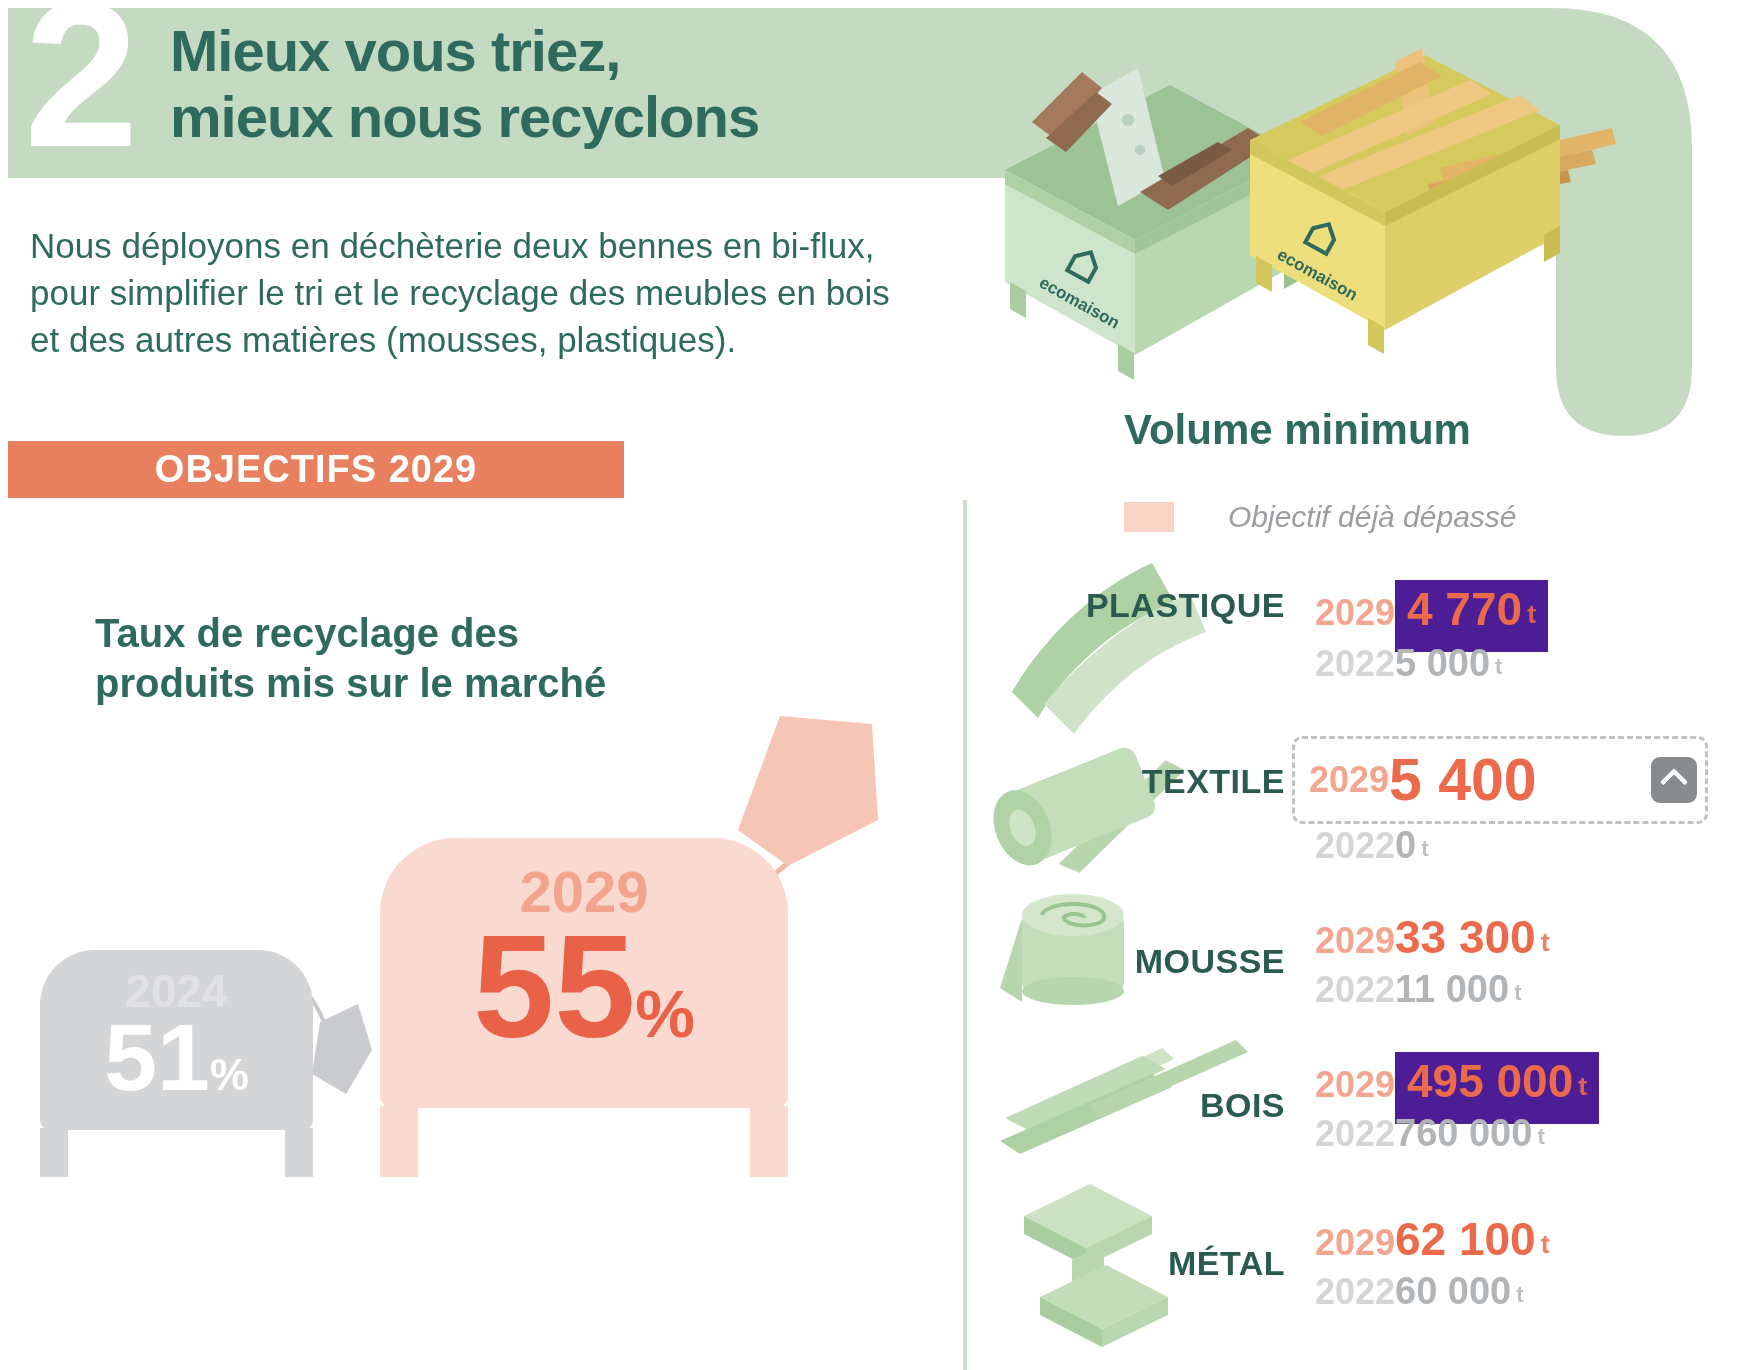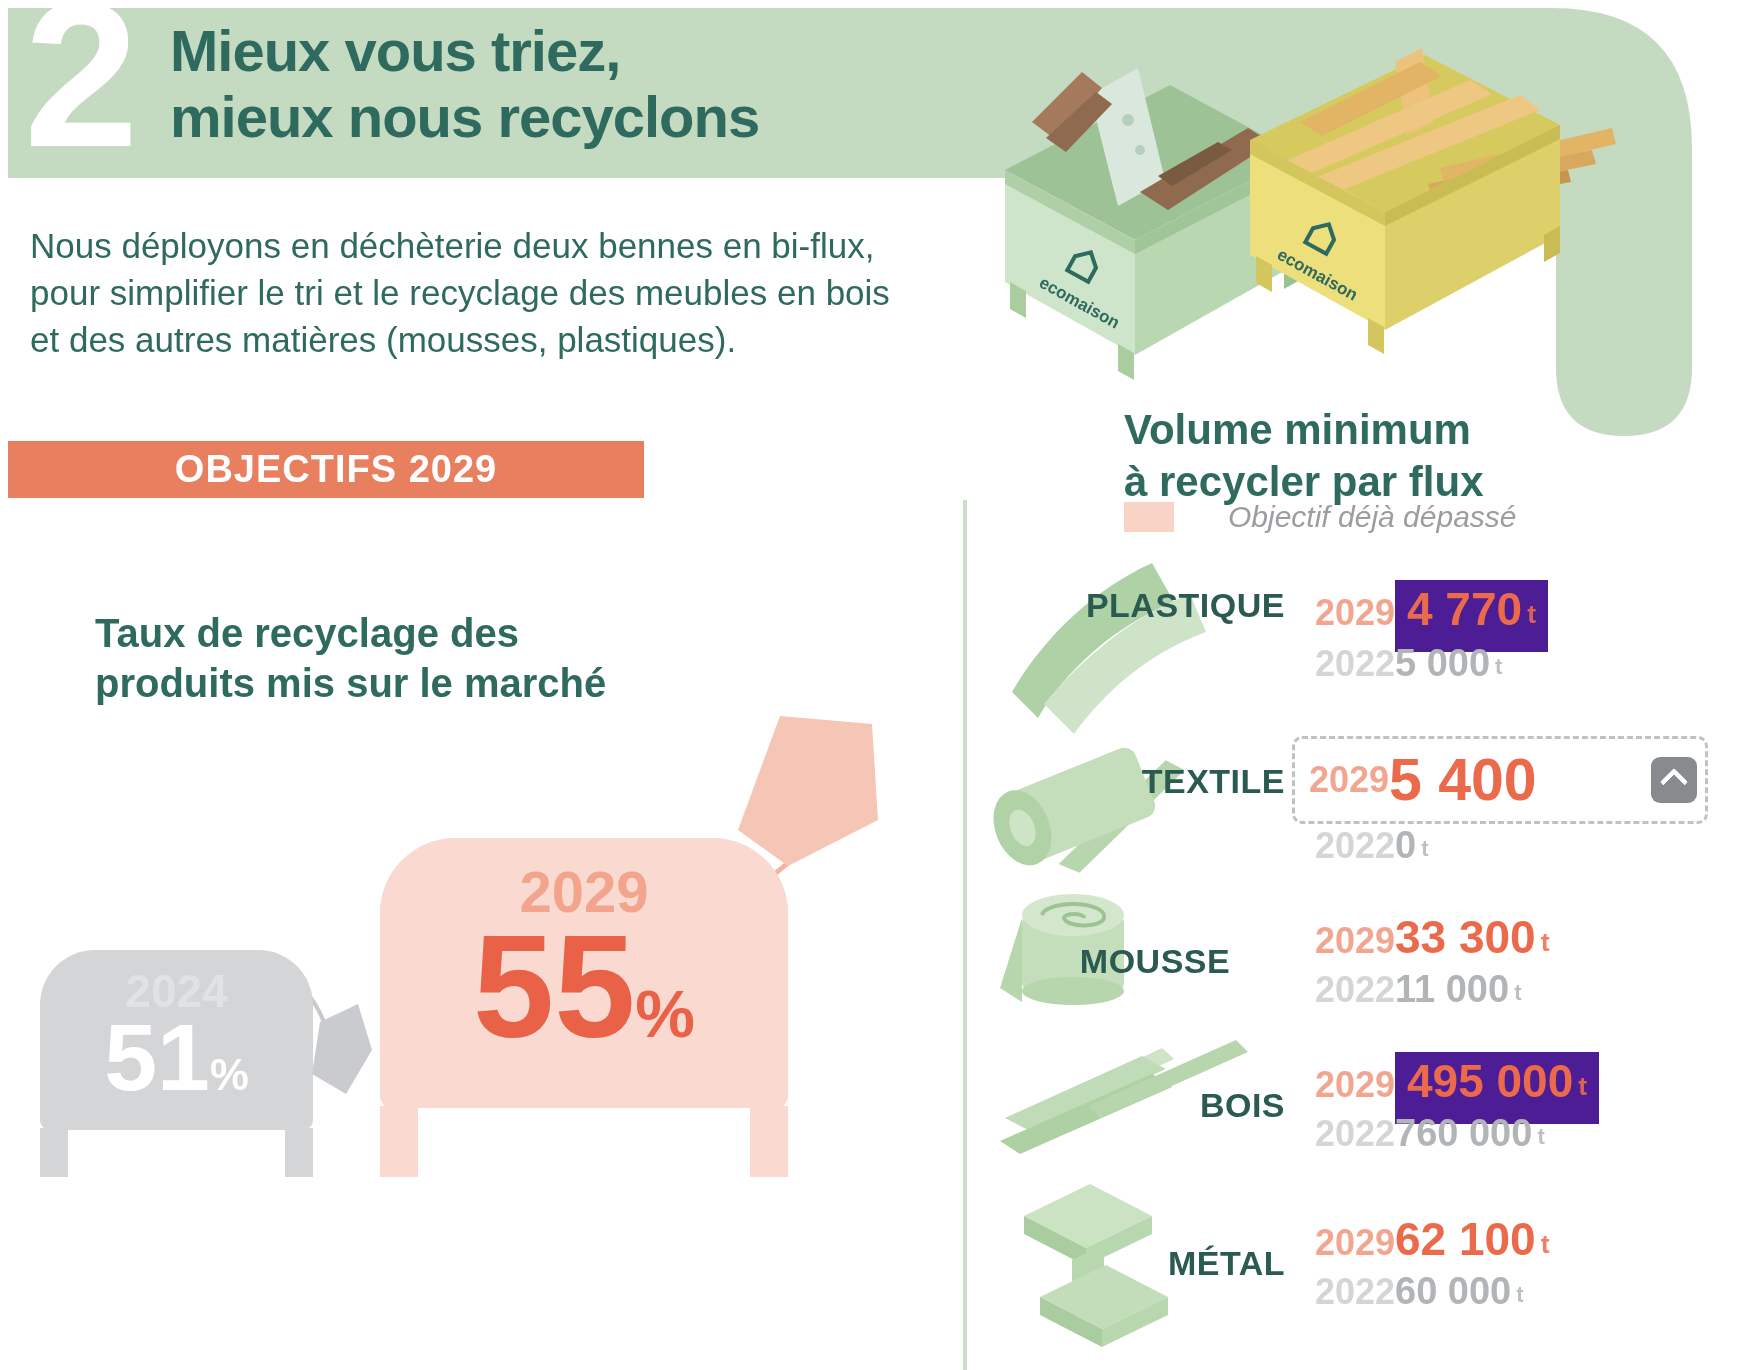--- a/index.html
+++ b/index.html
@@ -12,21 +12,21 @@
   
   .step-number{left:24px;top:-28px;font-size:206px;font-weight:bold;color:#ffffff;line-height:1;}
   .main-title{left:170px;top:18px;font-size:58px;font-weight:bold;color:#2F6A5E;line-height:66px;letter-spacing:-1px;}
 
   
   .intro{left:30px;top:222px;font-size:35px;color:#2F6A5E;line-height:47px;}
 
   
   .objectifs{left:8px;top:441px;width:616px;height:57px;background:#E8805F;color:#ffffff;
              font-size:38px;font-weight:bold;display:flex;align-items:center;justify-content:center;
-             letter-spacing:1px;padding-left:20px;}
+             letter-spacing:1px;}
 
   
   .rate-heading{left:95px;top:608px;font-size:40px;font-weight:bold;color:#2F6A5E;line-height:50px;}
 
   
   .chair{position:absolute;z-index:1;}
   .chair-body{position:absolute;left:0;top:0;}
   .chair-gray .chair-body{width:273px;height:180px;background:#D4D5D7;border-radius:55px 55px 10px 10px;}
   .chair-pink .chair-body{width:408px;height:270px;background:#F9D9D0;border-radius:75px 75px 12px 12px;}
   .leg{position:absolute;}
@@ -196,28 +196,27 @@
     <div class="leg l"></div>
     <div class="leg r"></div>
     <div class="chair-year">2029</div>
     <div class="chair-val"><span>55</span><span class="pct">%</span></div>
   </div>
 
   <div class="abs divider"></div>
 
   <div class="abs z vol-heading">
     <div>Volume minimum</div>
-    <div>à recycler par flux</div>
   </div>
   <div class="abs z legend-swatch"></div>
   <div class="abs z legend-label">Objectif déjà dépassé</div>
 
   <div class="mlabel" style="top:586px;">PLASTIQUE</div>
   <div class="mlabel" style="top:762px;">TEXTILE</div>
-  <div class="mlabel" style="top:942px;text-align:center;">MOUSSE</div>
+  <div class="mlabel" style="top:942px;">MOUSSE</div>
   <div class="mlabel" style="top:1086px;">BOIS</div>
   <div class="mlabel" style="top:1244px;">MÉTAL</div>
 
   <div class="vline" style="top:580px;">
     <span class="yr target">2029</span>
     <span class="val target hl"><span>4 770</span><span class="t">t</span></span>
   </div>
   <div class="vline" style="top:642px;">
     <span class="yr base">2022</span>
     <span class="val base"><span>5 000</span><span class="t">t</span></span>

